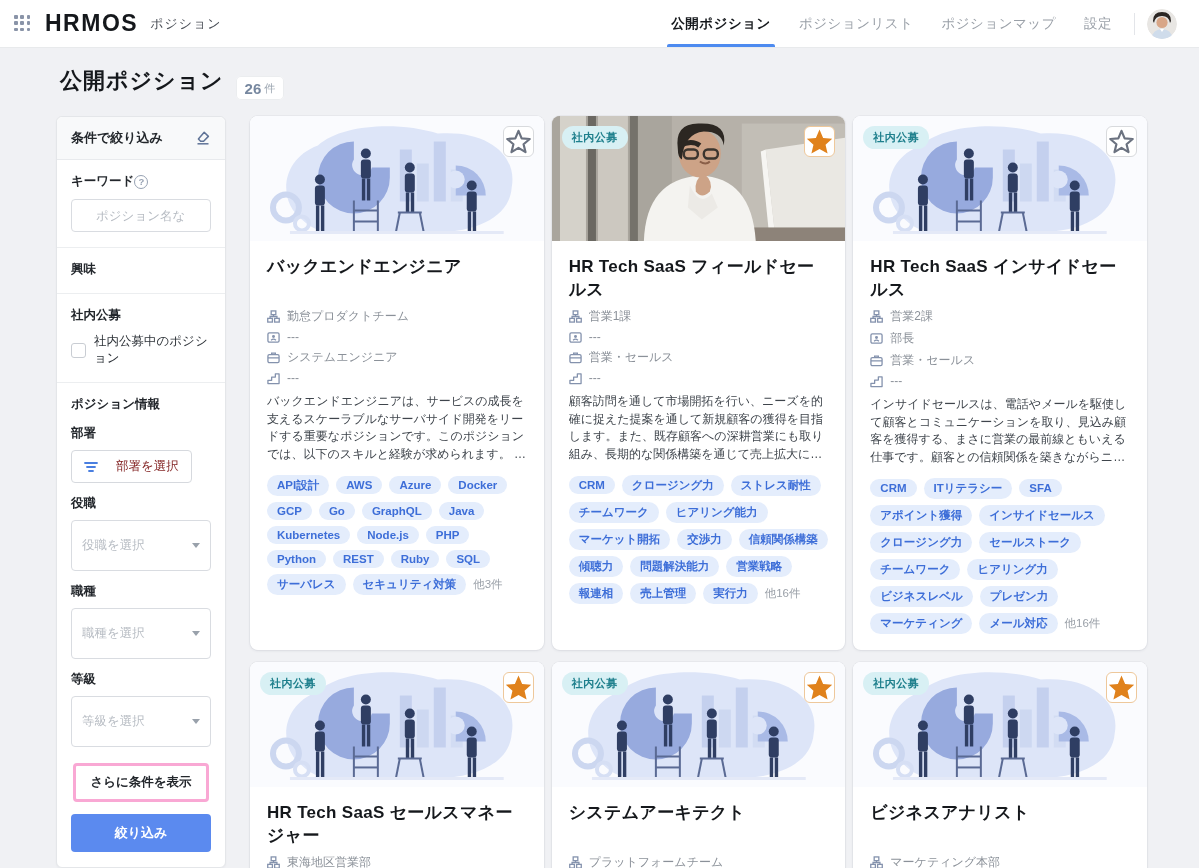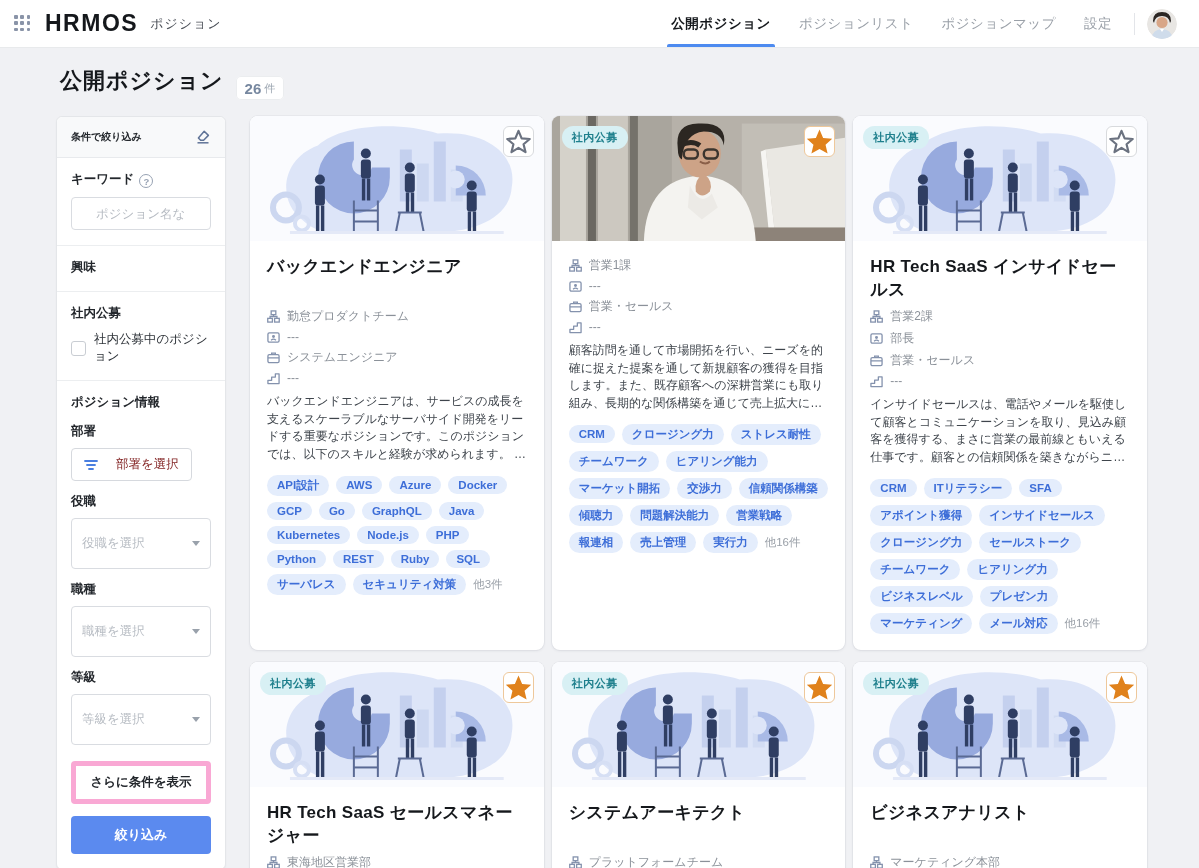--- a/index.html
+++ b/index.html
@@ -42,25 +42,25 @@
   .content { display:flex; align-items:flex-start; }
   
   .sidebar {
     width:170px; flex:none; background:#fff; border:1px solid #e4e6e9; border-radius:6px;
     box-shadow:0 1px 2px rgba(20,30,50,.04);
   }
   .sb-header {
     display:flex; align-items:center; justify-content:space-between;
     padding:12px 14px; background:#f8f9fa; border-bottom:1px solid #e8eaed; border-radius:6px 6px 0 0;
   }
-  .sb-header-label { font-size:10px; font-weight:700; color:#23272c; }
+  .sb-header-label { font-size:13px; font-weight:700; color:#23272c; }
   .eraser-btn { cursor:pointer; display:flex; }
   .sb-section { padding:13px 14px 15px; border-bottom:1px solid #eceef0; }
   .sb-section:last-child { border-bottom:none; }
-  .sb-label { font-size:12.5px; font-weight:700; color:#23272c; display:flex; align-items:flex-end; gap:5px; }
+  .sb-label { font-size:12.5px; font-weight:700; color:#23272c; display:flex; align-items:center; }
   .help-icon {
     width:14px; height:14px; border:1.4px solid #97a2b3; border-radius:50%; color:#97a2b3;
     font-size:9.5px; font-weight:700; display:flex; align-items:center; justify-content:center; cursor:pointer;
   }
   .text-input {
     margin-top:9px; width:100%; height:33px; border:1px solid #d9dce1; border-radius:4px;
     padding:0 24px; font-size:12.5px; font-family:inherit; color:#2b2f35; background:#fff;
   }
   .text-input::placeholder { color:#b7bcc3; }
   .check-row { display:flex; align-items:center; gap:8px; margin-top:9px; cursor:pointer; }
@@ -73,21 +73,21 @@
     border:1px solid #d6d9de; border-radius:4px; padding:7px 12px; font-size:12.5px; color:#7f1d1d;
     cursor:pointer; font-family:inherit;
   }
   .select-box {
     margin-top:8px; width:100%; height:51px; border:1px solid #d9dce1; border-radius:4px; background:#fff;
     display:flex; align-items:center; justify-content:space-between; padding:0 10px; cursor:pointer;
   }
   .select-placeholder { font-size:12.5px; color:#b7bcc3; }
   .caret { width:0; height:0; border-left:4.5px solid transparent; border-right:4.5px solid transparent; border-top:5.5px solid #99a1ab; }
   .more-btn {
-    display:block; margin:16px auto 4px; background:#fff; border:5px solid #f9a8d4; border-radius:4px;
+    display:block; margin:16px auto 4px; background:#fff; border:3px solid #f9a8d4; border-radius:4px;
     padding:8px 14px; font-size:12.5px; font-weight:700; color:#23272c; cursor:pointer; font-family:inherit;
   }
   .filter-btn {
     display:block; width:100%; margin-top:12px; background:#5b8aef; border:none; border-radius:4px;
     padding:10px 0; font-size:13px; font-weight:700; color:#fff; cursor:pointer; font-family:inherit;text-align:center;
   }
   
   .cards-grid {
     flex:1; margin-left:24px; display:grid; grid-template-columns:repeat(3,1fr); gap:12px 8px;
   }
@@ -375,20 +375,21 @@
       </svg>
       <span class="internal-badge">社内公募</span>
       <span class="fav-btn starred">
         <svg width="17" height="17" viewBox="0 0 24 24">
           <path d="M12 2 L15 9 L22.5 9.7 L17 14.7 L18.7 22 L12 18.2 L5.3 22 L7 14.7 L1.5 9.7 L9 9 Z" fill="#e0821c"></path>
         </svg>
 
       </span>
     </div>
     <div class="card-body">
+      <h2 class="card-title">HR Tech SaaS フィールドセールス</h2>
       <div class="meta">
         <div class="meta-row">
           <svg width="13" height="13" viewBox="0 0 14 14">
             <rect x="4.5" y="1" width="5" height="4" fill="none" stroke="#8492ad" stroke-width="1.4"></rect>
             <rect x="0.8" y="9" width="5" height="4" fill="none" stroke="#8492ad" stroke-width="1.4"></rect>
             <rect x="8.2" y="9" width="5" height="4" fill="none" stroke="#8492ad" stroke-width="1.4"></rect>
             <path d="M7 5 L7 7 M3.3 9 L3.3 7 L10.7 7 L10.7 9" fill="none" stroke="#8492ad" stroke-width="1.4"></path>
           </svg>
           <span class="meta-text">営業1課</span>
         </div>

